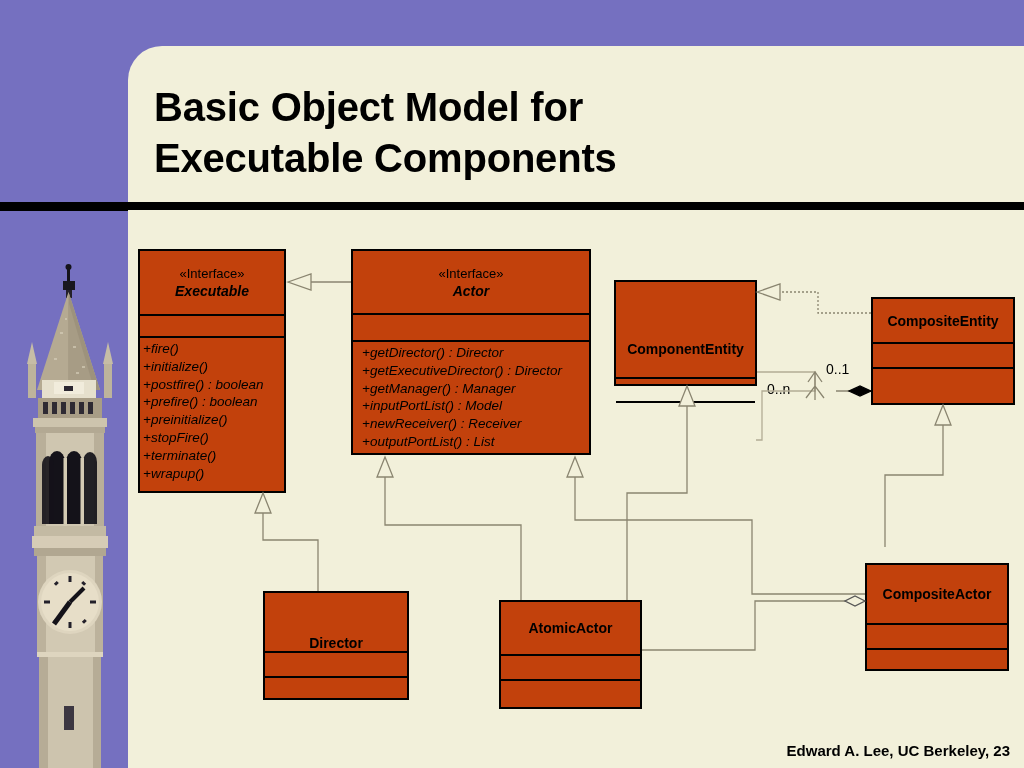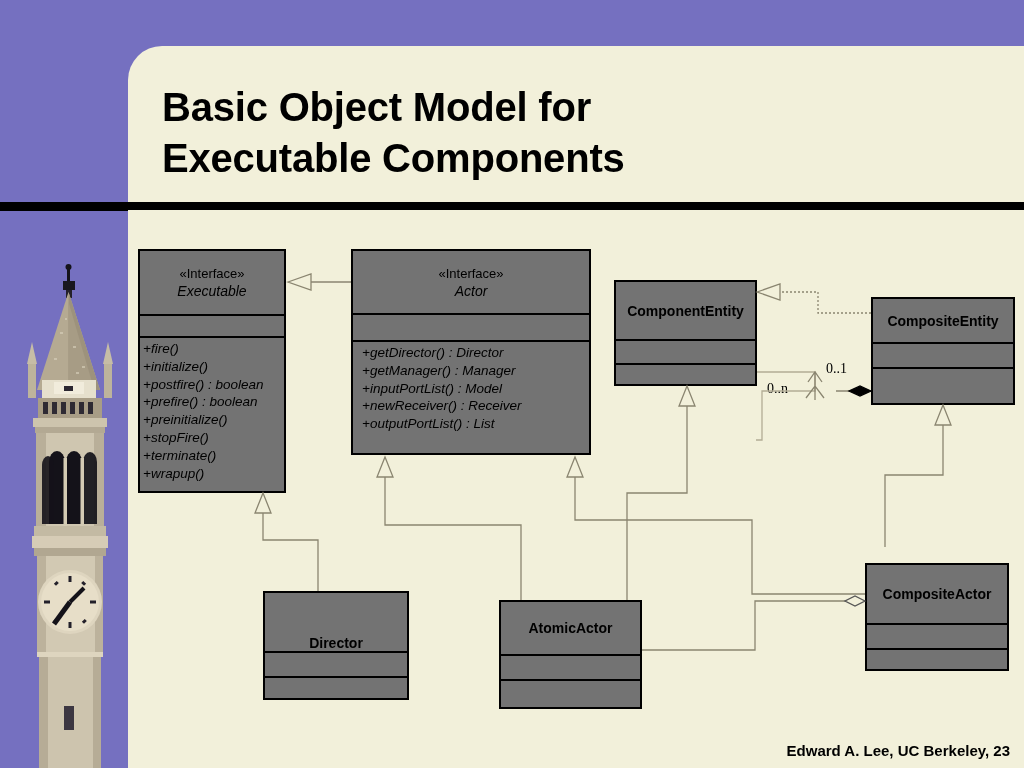--- a/index.html
+++ b/index.html
@@ -26,52 +26,52 @@
   }
   .footer-rule{
     position:absolute;left:128px;top:760px;width:896px;height:3px;background:#F2F0DA;
   }
   
   .slide-title{
     position:absolute;left:154px;top:82px;width:700px;
     font-size:40px;font-weight:bold;color:#000;line-height:1.28;
     letter-spacing:-0.2px;
   }
-  .slide-title div{white-space:nowrap;margin-left:8px;}
+  .slide-title div{white-space:nowrap;}
   
   .footer{
     position:absolute;left:0;top:742px;width:1010px;text-align:right;
     font-size:15px;font-weight:bold;color:#000;
   }
   
   .campanile{position:absolute;left:18px;top:262px;width:104px;height:506px;}
   
   .uml-box{
-    position:absolute;background:#737373;border:2px solid #000;
+    position:absolute;background:#c2410c;border:2px solid #000;
     box-sizing:border-box;
   }
   .uml-head{
     text-align:center;font-size:13px;color:#000;
     box-sizing:border-box;display:flex;flex-direction:column;
     align-items:center;justify-content:center;
   }
   .uml-head .stereo{font-weight:normal;font-size:13px;}
-  .uml-head .tname{font-weight:normal;font-style:italic;font-size:14px;margin-top:2px;}
+  .uml-head .tname{font-weight:bold;font-style:italic;font-size:14px;margin-top:2px;}
   .uml-head .tname-plain{font-weight:bold;font-style:normal;font-size:14px;}
   .uml-sep{border-top:2px solid #000;box-sizing:border-box;}
   .uml-ops{
     border-top:2px solid #000;box-sizing:border-box;padding:2px 3px 0 3px;
     font-size:13.5px;font-style:italic;color:#000;line-height:1.32;
     overflow:hidden;white-space:nowrap;
   }
   .uml-ops div{white-space:nowrap;}
   
   #wires{position:absolute;left:0;top:0;width:1024px;height:768px;pointer-events:none;}
   .mult{
-    position:absolute;font-size:14px;color:#000;white-space:nowrap;font-family:Liberation Serif, serif;
+    position:absolute;font-size:14px;color:#000;white-space:nowrap;
   }
 </style>
 </head>
 <body>
 
 <div id="slide">
 
   <div class="content-panel"></div>
   <div class="black-rule"></div>
   <div class="sidebar-lower"></div>
@@ -189,29 +189,30 @@
   </div>
 
   <div class="uml-box" style="left:351px;top:249px;width:240px;height:206px;">
     <div class="uml-head" style="height:62px;">
       <span class="stereo">«Interface»</span>
       <span class="tname">Actor</span>
     </div>
     <div class="uml-sep" style="height:27px;"></div>
     <div class="uml-ops" style="height:113px;padding-left:9px;">
       <div>+getDirector() : Director</div>
+      <div>+getExecutiveDirector() : Director</div>
       <div>+getManager() : Manager</div>
       <div>+inputPortList() : Model</div>
       <div>+newReceiver() : Receiver</div>
       <div>+outputPortList() : List</div>
     </div>
   </div>
 
   <div class="uml-box" style="left:614px;top:280px;width:143px;height:106px;">
-    <div class="uml-head" style="height:57px;">
+    <div class="uml-head" style="height:57px;margin-top:38px;">
       <span class="tname-plain">ComponentEntity</span>
     </div>
     <div class="uml-sep" style="height:24px;"></div>
     <div class="uml-sep" style="height:25px;"></div>
   </div>
 
   <div class="uml-box" style="left:871px;top:297px;width:144px;height:108px;">
     <div class="uml-head" style="height:43px;">
       <span class="tname-plain">CompositeEntity</span>
     </div>

